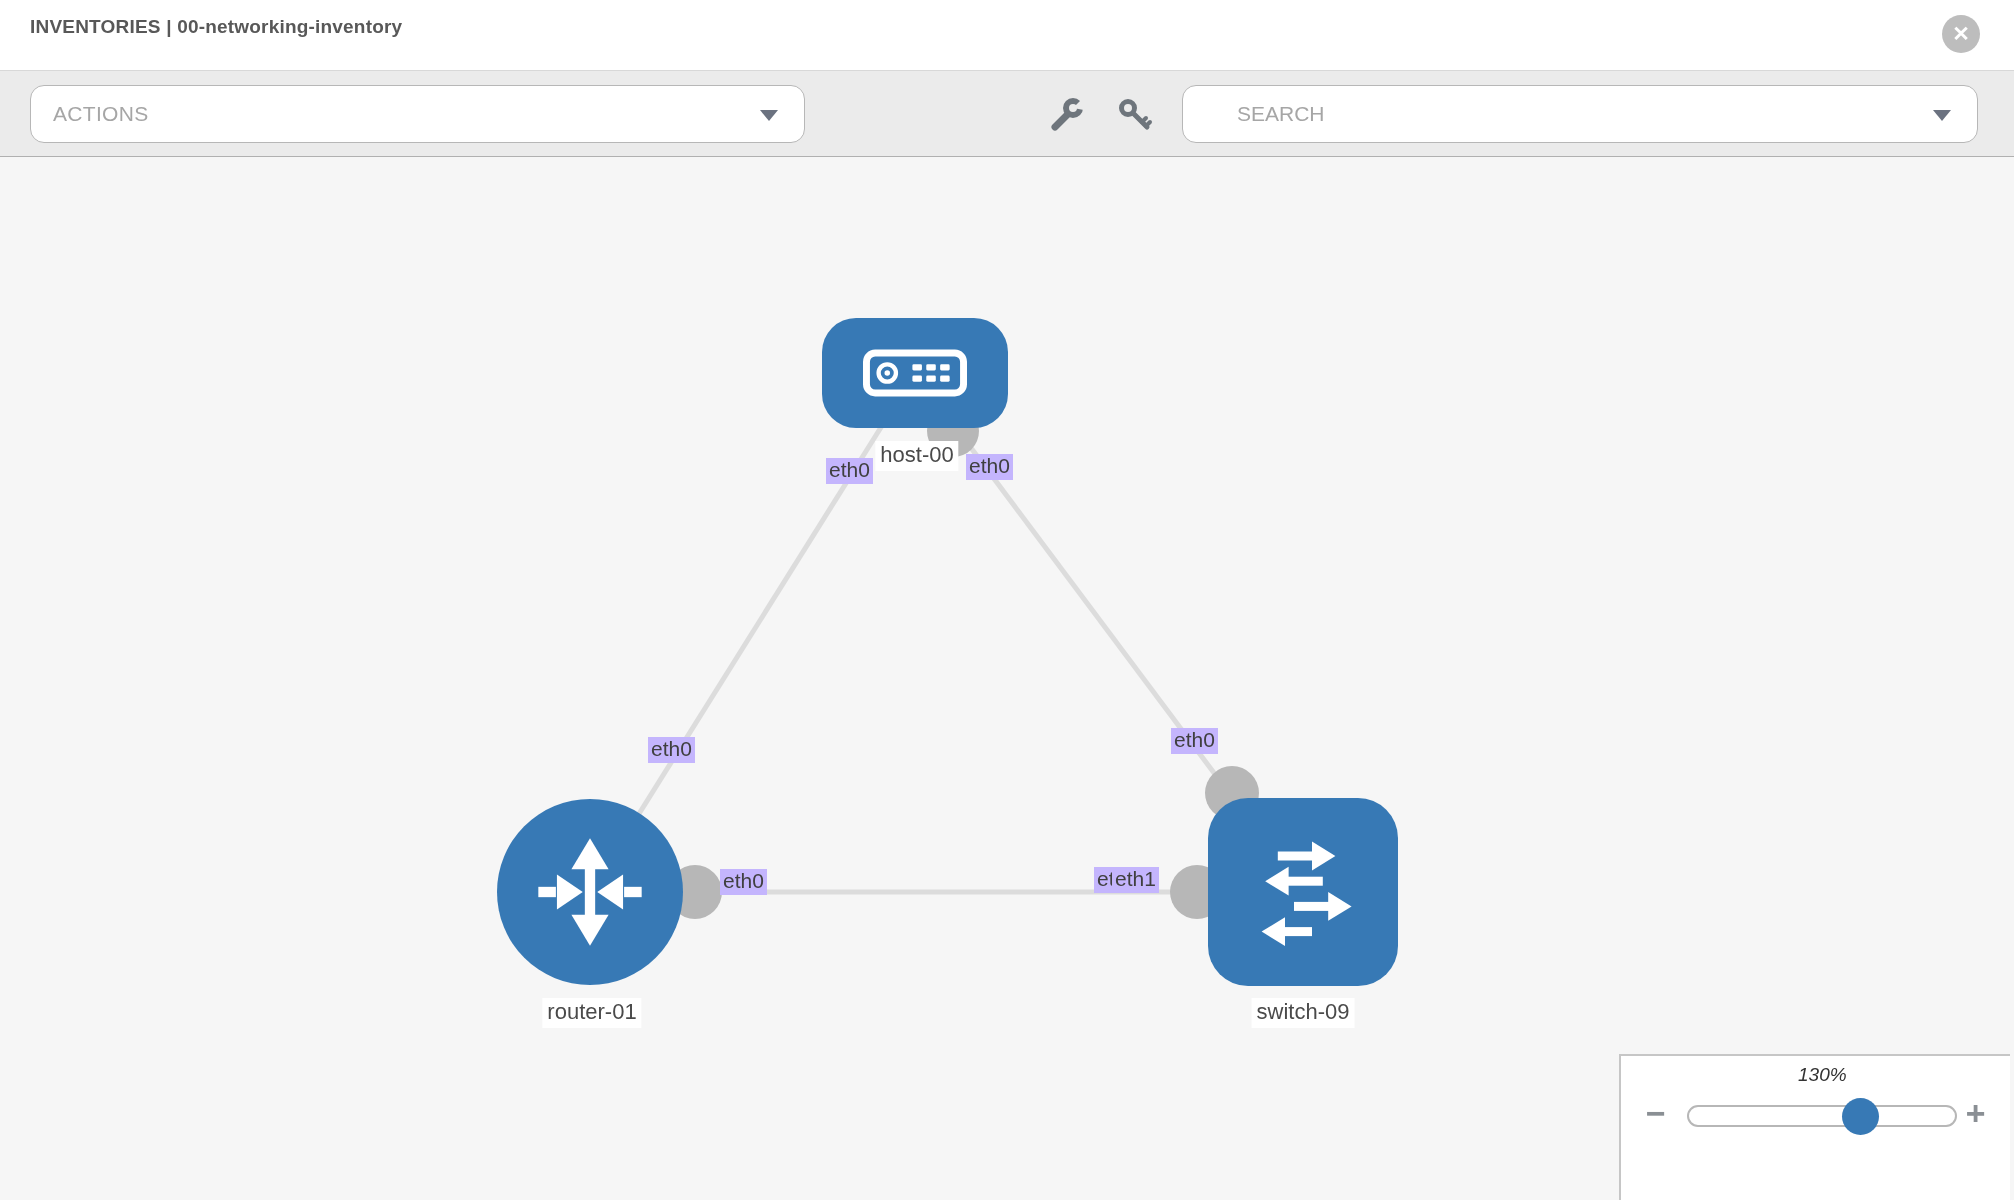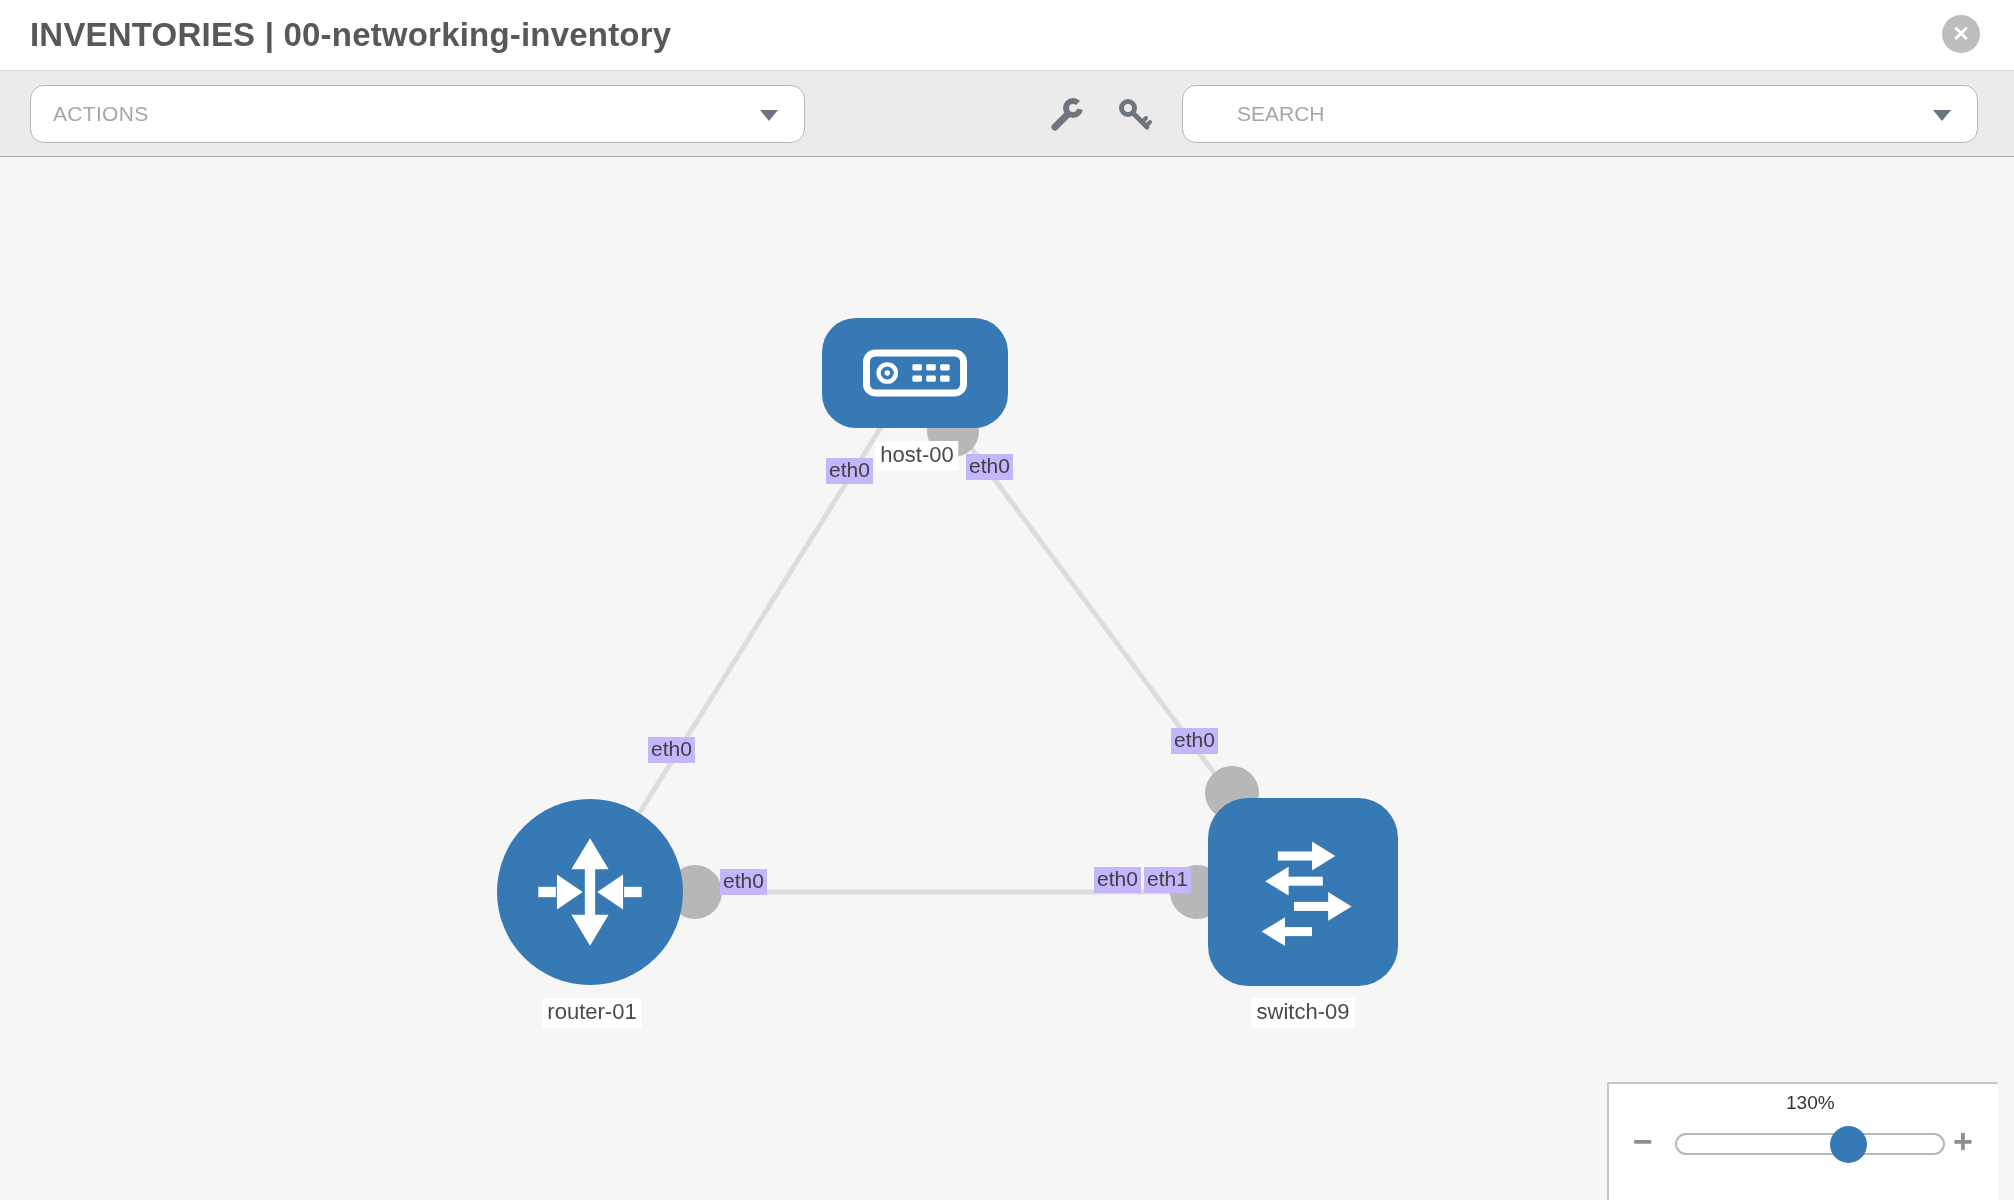--- a/index.html
+++ b/index.html
@@ -1,21 +1,21 @@
 <!DOCTYPE html>
 <html><head>
 <meta charset="utf-8">
 <style>
   * { margin:0; padding:0; box-sizing:border-box; }
   html,body { width:2014px; height:1200px; font-family:"Liberation Sans", sans-serif; background:#fff; overflow:hidden; }
   #app { position:relative; width:2014px; height:1200px; background:#f6f6f6; }
 
   
   .header { position:absolute; top:0; left:0; width:100%; height:70px; background:#ffffff; }
-  .header-title { position:absolute; left:30px; top:16px; font-size:33px; font-weight:bold; color:#585858; letter-spacing:0.2px; }
+  .header-title { position:absolute; left:30px; top:16px; font-size:19px; font-weight:bold; color:#585858; letter-spacing:0.2px; }
   .close-btn { position:absolute; right:34px; top:15px; width:38px; height:38px; border-radius:50%;
                background:#bdbdbd; color:#ffffff; display:flex; align-items:center; justify-content:center;
                font-size:21px; font-weight:bold; cursor:pointer; }
 
   
   .toolbar { position:absolute; top:70px; left:0; width:100%; height:87px; background:#ebebeb;
              border-top:1px solid #d8d8d8; border-bottom:1px solid #b0b0b0; }
   .combo { position:absolute; top:14px; height:58px; background:#ffffff; border:1px solid #b7b7b7;
            border-radius:14px; display:flex; align-items:center; }
   .combo .combo-text { padding-left:22px; font-size:21px; color:#a6a6a6; letter-spacing:0.3px; }
@@ -44,25 +44,25 @@
   .if-label { position:absolute; background:#c4b5fd; color:#3f3f3f; font-size:21px; padding:0 3px 2px 3px; white-space:nowrap; }
   #lbl-host   { left:917px; top:283px; }
   #lbl-router { left:592px; top:840px; }
   #lbl-switch { left:1303px; top:840px; }
   #if-host-left    { left:826px;  top:300px; }
   #if-host-right   { left:966px;  top:296px; }
   #if-router-top   { left:648px;  top:579px; }
   #if-switch-top   { left:1171px; top:570px; }
   #if-router-right { left:720px;  top:711px; }
   #if-switch-back  { left:1094px; top:709px; }
-  #if-switch-front { left:1112px; top:709px; z-index:3;margin-left:32px; }
+  #if-switch-front { left:1112px; top:709px; z-index:3; }
 
   
-  .zoom-panel { position:absolute; right:16px; bottom:0; width:391px; height:118px; background:#ffffff;
-                border-left:2px solid #c6c6c6; border-top:2px solid #c6c6c6; }
+  .zoom-panel { position:absolute; right:4px; bottom:0; width:391px; height:146px; background:#ffffff;
+                border-left:2px solid #c6c6c6; border-top:2px solid #c6c6c6;font-style:italic; }
   .zoom-percent { position:absolute; left:177px; top:8px; font-size:19px; color:#333333; }
   .zoom-minus { position:absolute; left:24px; top:40px; font-size:34px; font-weight:bold; color:#8a8f94; cursor:pointer; line-height:34px; }
   .zoom-plus  { position:absolute; left:344px; top:40px; font-size:34px; font-weight:bold; color:#8a8f94; cursor:pointer; line-height:34px; }
   .zoom-track { position:absolute; left:66px; top:49px; width:270px; height:22px; background:#ffffff;
                 border:2px solid #b7b7b7; border-radius:12px; cursor:pointer; }
   .zoom-thumb { position:absolute; left:221px; top:42px; width:37px; height:37px; border-radius:50%;
                 background:#3779b5; cursor:grab; }
 </style>
 </head>
 <body>

